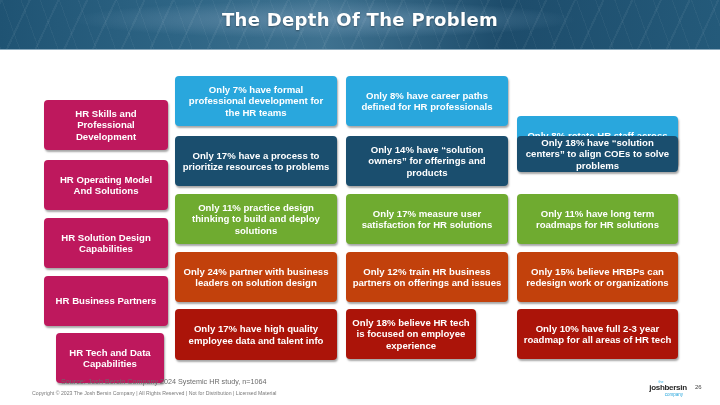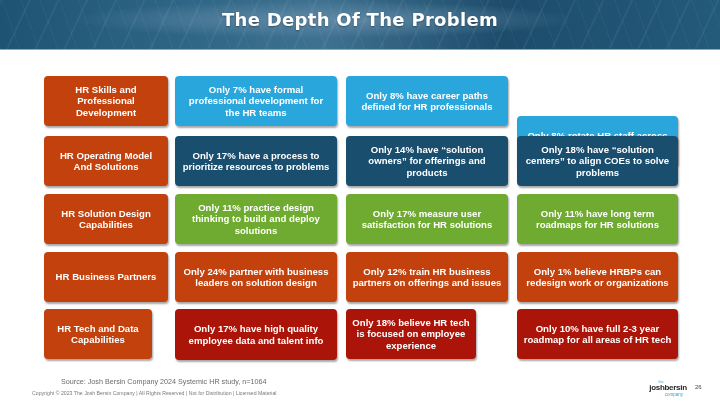--- a/index.html
+++ b/index.html
@@ -24,21 +24,21 @@
     }
 
     .grid { position: absolute; left: 0; top: 0; }
     .cell {
       position: absolute; border-radius: 4px;
       display: flex; align-items: center; justify-content: center; text-align: center;
       color: #ffffff; font-weight: bold; font-size: 9.6px; line-height: 11.5px;
       padding: 0 6px;
       box-shadow: 1px 2px 2px rgba(0,0,0,0.35);
     }
-    .label { background: #c2410c; font-size: 9.6px; }
+    .label { background: #be185d; font-size: 9.6px; margin-top: 24px; }
     .c-blue { background: #29a7dd; }
     .c-navy { background: #1a4e6e; }
     .c-green { background: #6fab30; }
     .c-orange { background: #c2410c; }
     .c-red { background: #ab1409; }
 
     .source {
       position: absolute; left: 33px; top: 377px;
       font-size: 7.2px; color: #6b6b6b; padding-left: 28px;
     }
@@ -67,33 +67,33 @@
 <div class="grid">
 
   <div class="cell label" style="left:44px;top:76px;width:124px;height:50px;">HR Skills and Professional Development</div>
   <div class="cell c-blue" style="left:175px;top:76px;width:162px;height:50px;">Only 7% have formal professional development for the HR teams</div>
   <div class="cell c-blue" style="left:346px;top:76px;width:162px;height:50px;">Only 8% have career paths defined for HR professionals</div>
   <div class="cell c-blue" style="left:517px;top:76px;width:161px;height:50px;margin-top:40px;">Only 8% rotate HR staff across HR and 3% outside of HR</div>
 
   <div class="cell label" style="left:44px;top:136px;width:124px;height:50px;">HR Operating Model And Solutions</div>
   <div class="cell c-navy" style="left:175px;top:136px;width:162px;height:50px;">Only 17% have a process to prioritize resources to problems</div>
   <div class="cell c-navy" style="left:346px;top:136px;width:162px;height:50px;">Only 14% have “solution owners” for offerings and products</div>
-  <div class="cell c-navy" style="left:517px;top:136px;width:161px;height:50px;">Only 18% have “solution centers” to align COEs to solve problems</div>
+  <div class="cell c-navy" style="left:517px;top:136px;width:161px;height:36px;">Only 18% have “solution centers” to align COEs to solve problems</div>
 
   <div class="cell label" style="left:44px;top:194px;width:124px;height:50px;">HR Solution Design Capabilities</div>
   <div class="cell c-green" style="left:175px;top:194px;width:162px;height:50px;">Only 11% practice design thinking to build and deploy solutions</div>
   <div class="cell c-green" style="left:346px;top:194px;width:162px;height:50px;">Only 17% measure user satisfaction for HR solutions</div>
   <div class="cell c-green" style="left:517px;top:194px;width:161px;height:50px;">Only 11% have long term roadmaps for HR solutions</div>
 
   <div class="cell label" style="left:44px;top:252px;width:124px;height:50px;">HR Business Partners</div>
   <div class="cell c-orange" style="left:175px;top:252px;width:162px;height:50px;">Only 24% partner with business leaders on solution design</div>
   <div class="cell c-orange" style="left:346px;top:252px;width:162px;height:50px;">Only 12% train HR business partners on offerings and issues</div>
-  <div class="cell c-orange" style="left:517px;top:252px;width:161px;height:50px;">Only 1% believe HRBPs can redesign work or organizations</div>
+  <div class="cell c-orange" style="left:517px;top:252px;width:161px;height:50px;">Only 15% believe HRBPs can redesign work or organizations</div>
 
-  <div class="cell label" style="left:44px;top:309px;width:108px;height:50px;">HR Tech and Data Capabilities</div>
+  <div class="cell label" style="left:56px;top:309px;width:108px;height:50px;">HR Tech and Data Capabilities</div>
   <div class="cell c-red" style="left:175px;top:309px;width:162px;height:51px;">Only 17% have high quality employee data and talent info</div>
   <div class="cell c-red" style="left:346px;top:309px;width:130px;height:50px;">Only 18% believe HR tech is focused on employee experience</div>
   <div class="cell c-red" style="left:517px;top:309px;width:161px;height:50px;">Only 10% have full 2-3 year roadmap for all areas of HR tech</div>
 </div>
 
 <div class="source">Source: Josh Bersin Company 2024 Systemic HR study, n=1064</div>
 <div class="copyright">Copyright © 2023 The Josh Bersin Company | All Rights Reserved | Not for Distribution | Licensed Material</div>
 
 <div class="logo">
   <div class="logo-the">the</div>

